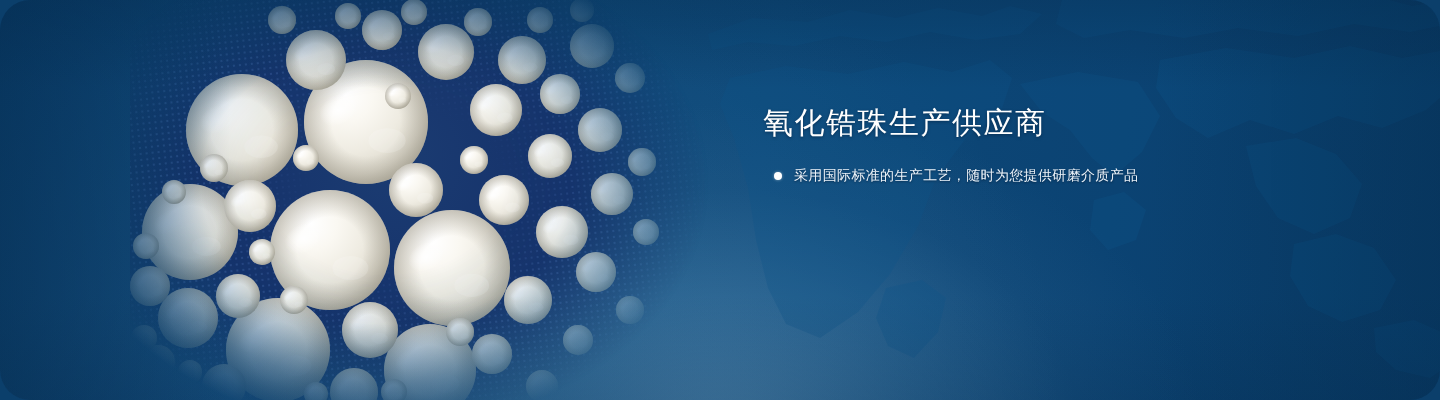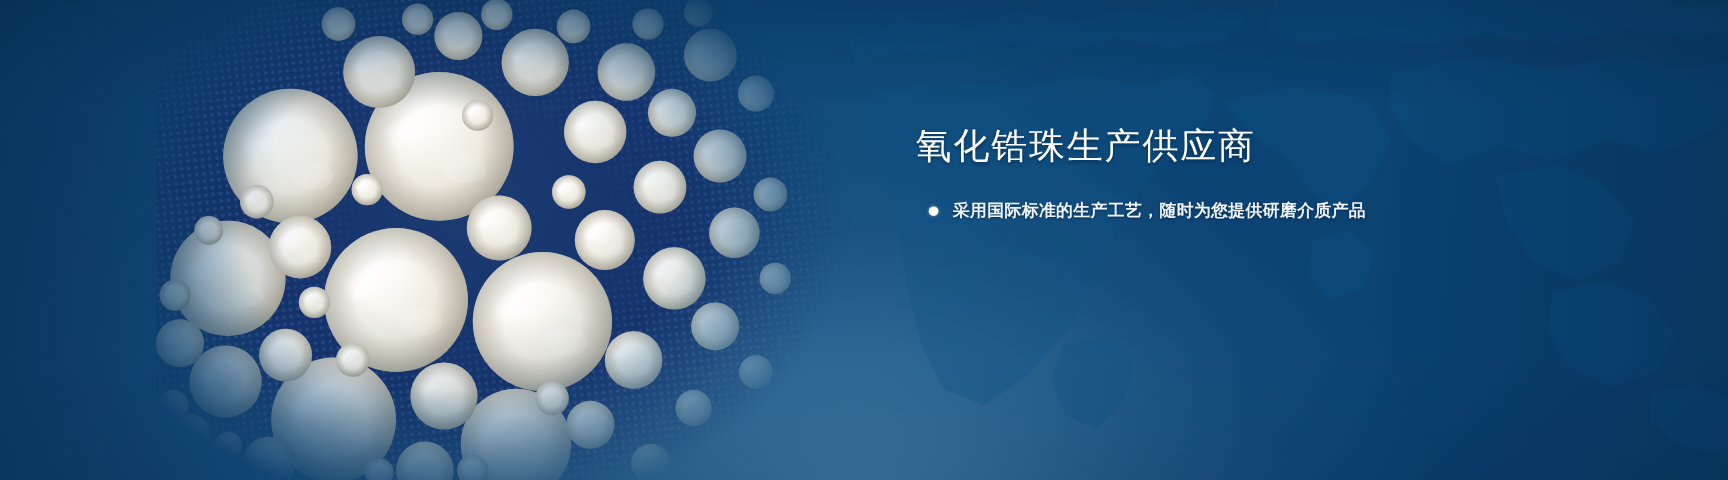--- a/index.html
+++ b/index.html
@@ -10,20 +10,21 @@
   body {
     font-family: "Liberation Sans", "DejaVu Sans", sans-serif;
   }
 
   #banner {
     position: relative;
     width: 1440px;
     height: 400px;
     overflow: hidden;
     background: #0a4171;
+    border-radius: 30px;
   }
 
   
   .bg-base {
     position: absolute;
     inset: 0;
     background:
       radial-gradient(ellipse 620px 420px at 50% 108%,
         rgba(118,168,202,0.55) 0%,
         rgba(92,146,184,0.34) 32%,
@@ -118,21 +119,21 @@
   .bullet {
     position: relative;
     padding-left: 31px;
     margin-bottom: 9px;
     font-size: 14px;
     line-height: 23px;
     color: #eef4fa;
     letter-spacing: 0.35px;
     text-shadow: 0 1px 2px rgba(0,22,45,0.6);
   }
-  .bullet:last-child { margin-bottom: 12px; font-weight: bold; }
+  .bullet:last-child { margin-bottom: 12px; }
   .dot {
     position: absolute;
     left: 11px;
     top: 8px;
     width: 8px;
     height: 8px;
     border-radius: 50%;
     background: #ffffff;
     box-shadow: 0 0 3px rgba(255,255,255,0.45);
   }

